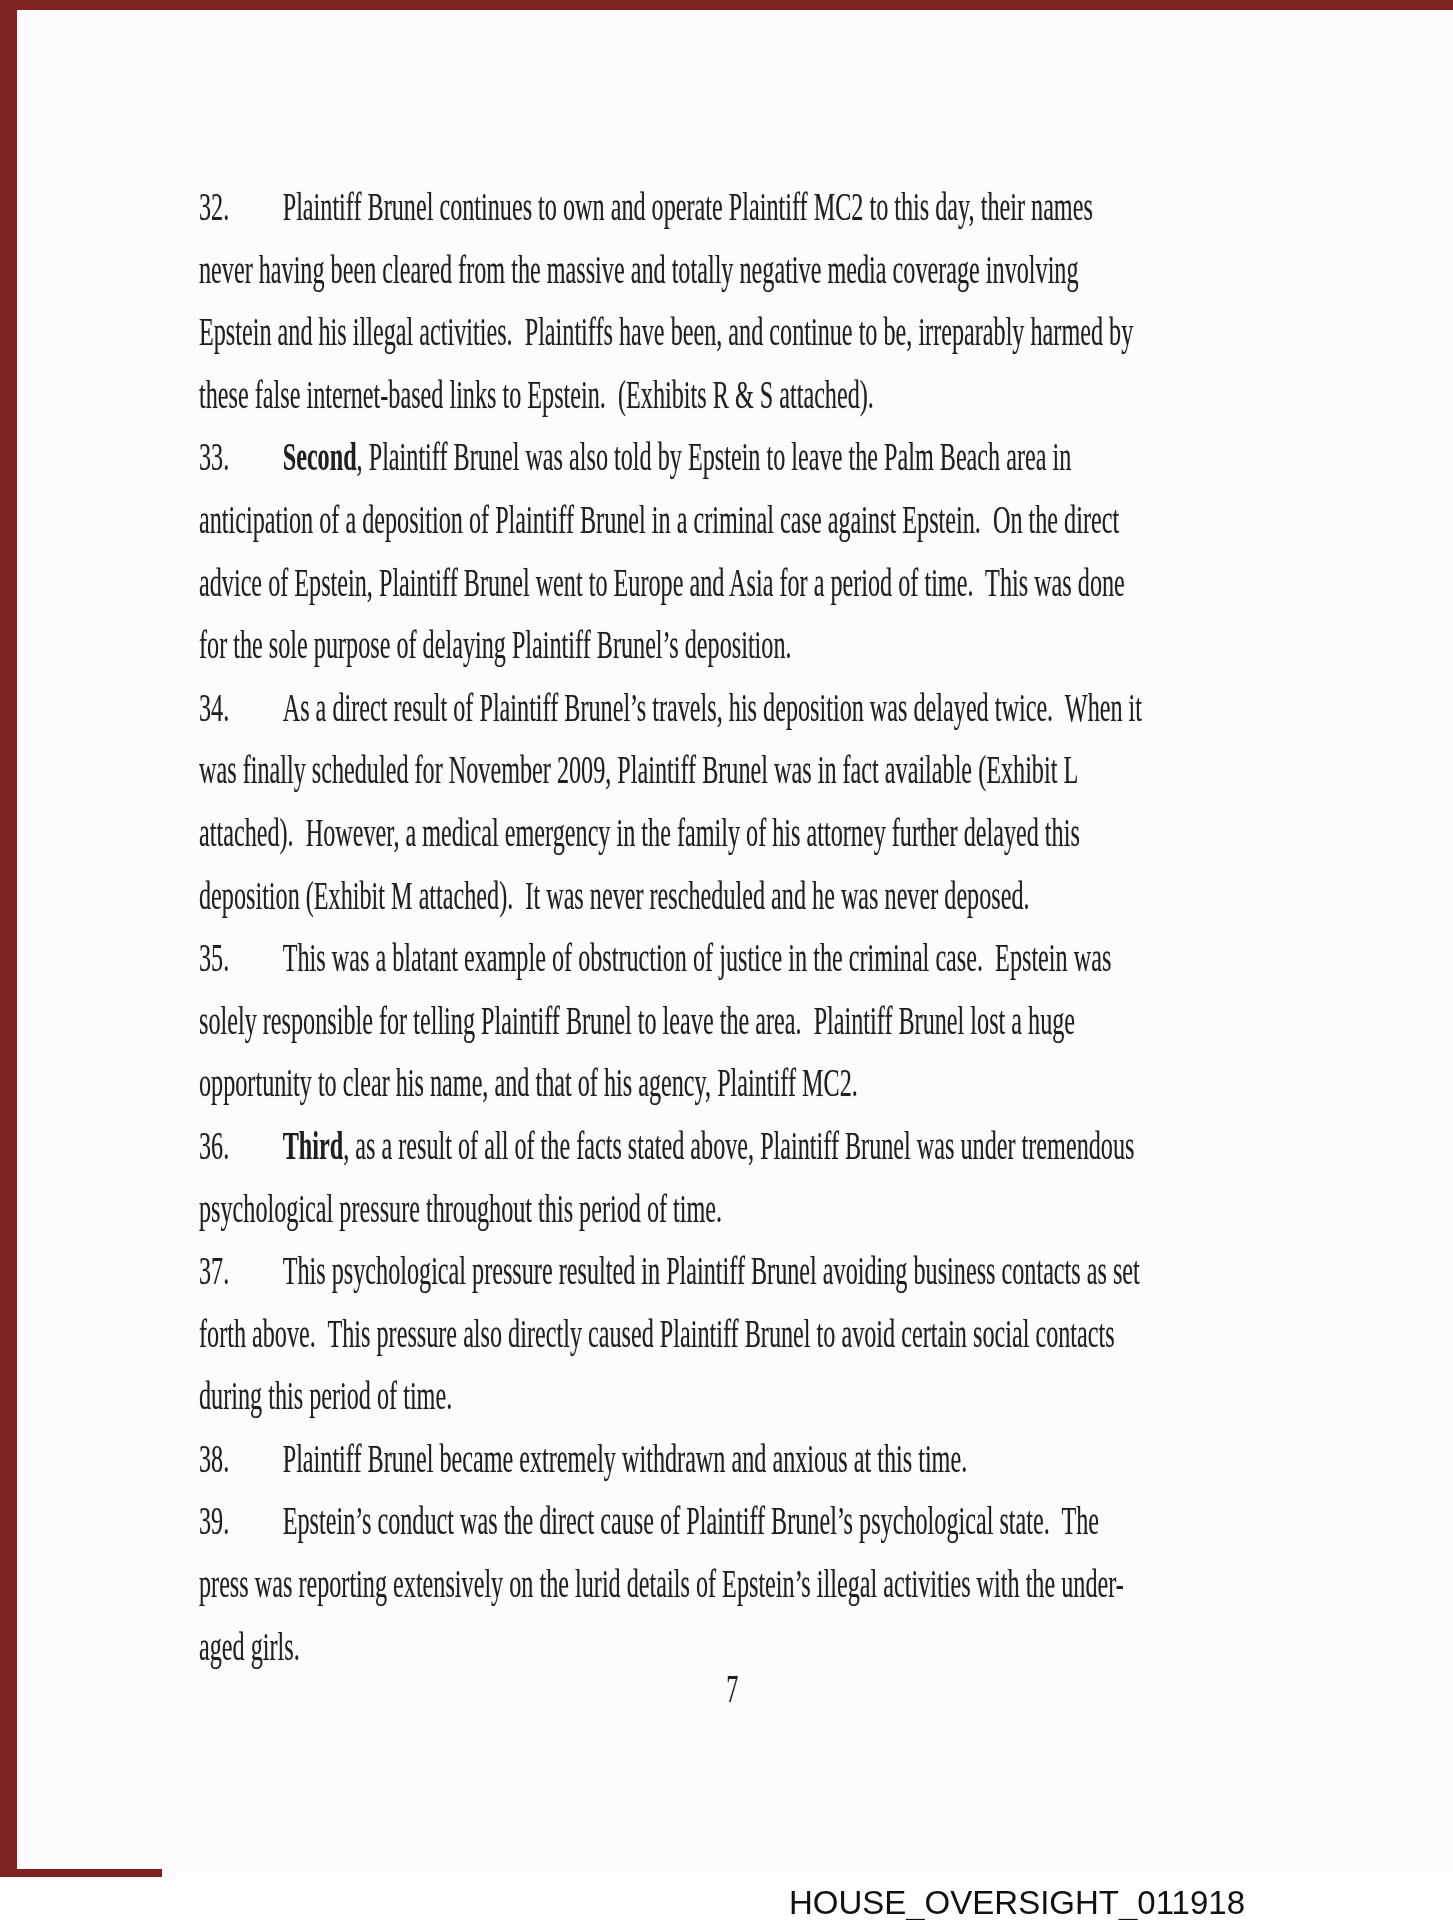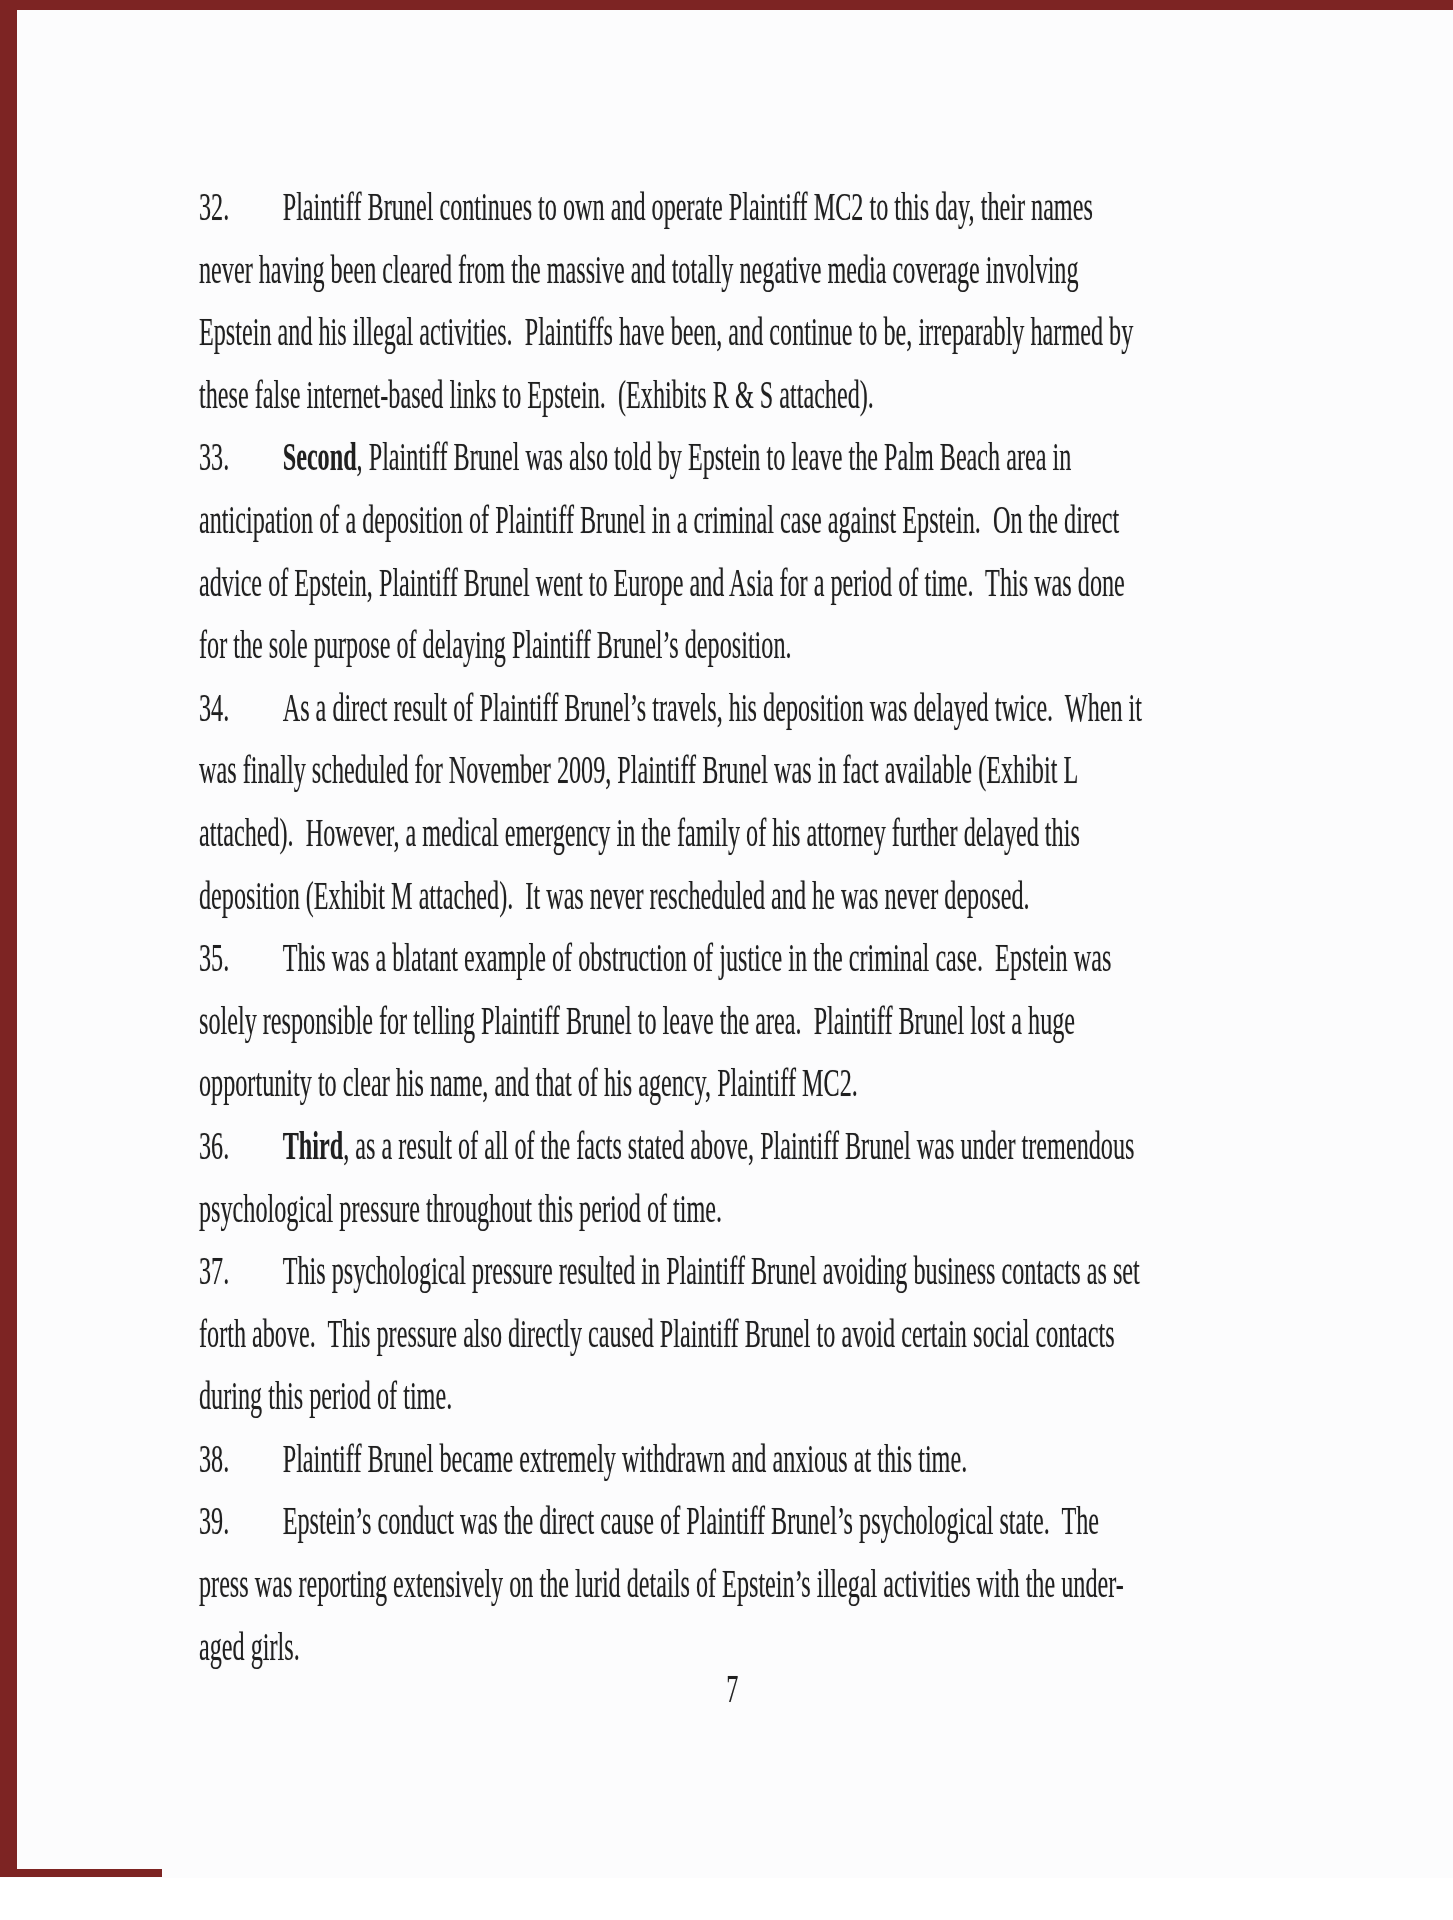--- a/index.html
+++ b/index.html
@@ -79,13 +79,14 @@
       <div class="line"><span class="">forth above.  This pressure also directly caused Plaintiff Brunel to avoid certain social contacts</span></div>
       <div class="line"><span class="">during this period of time.</span></div>
       <div class="line"><span class="pnum">38.</span><span class="">Plaintiff Brunel became extremely withdrawn and anxious at this time.</span></div>
       <div class="line"><span class="pnum">39.</span><span class="">Epstein’s conduct was the direct cause of Plaintiff Brunel’s psychological state.  The</span></div>
       <div class="line"><span class="">press was reporting extensively on the lurid details of Epstein’s illegal activities with the under-</span></div>
       <div class="line"><span class="">aged girls.</span></div>
     </div>
 
   <div class="pageno">7</div>
 
+  <div class="bates">HOUSE_OVERSIGHT_011918</div>
 </div>
 
 </body></html>

